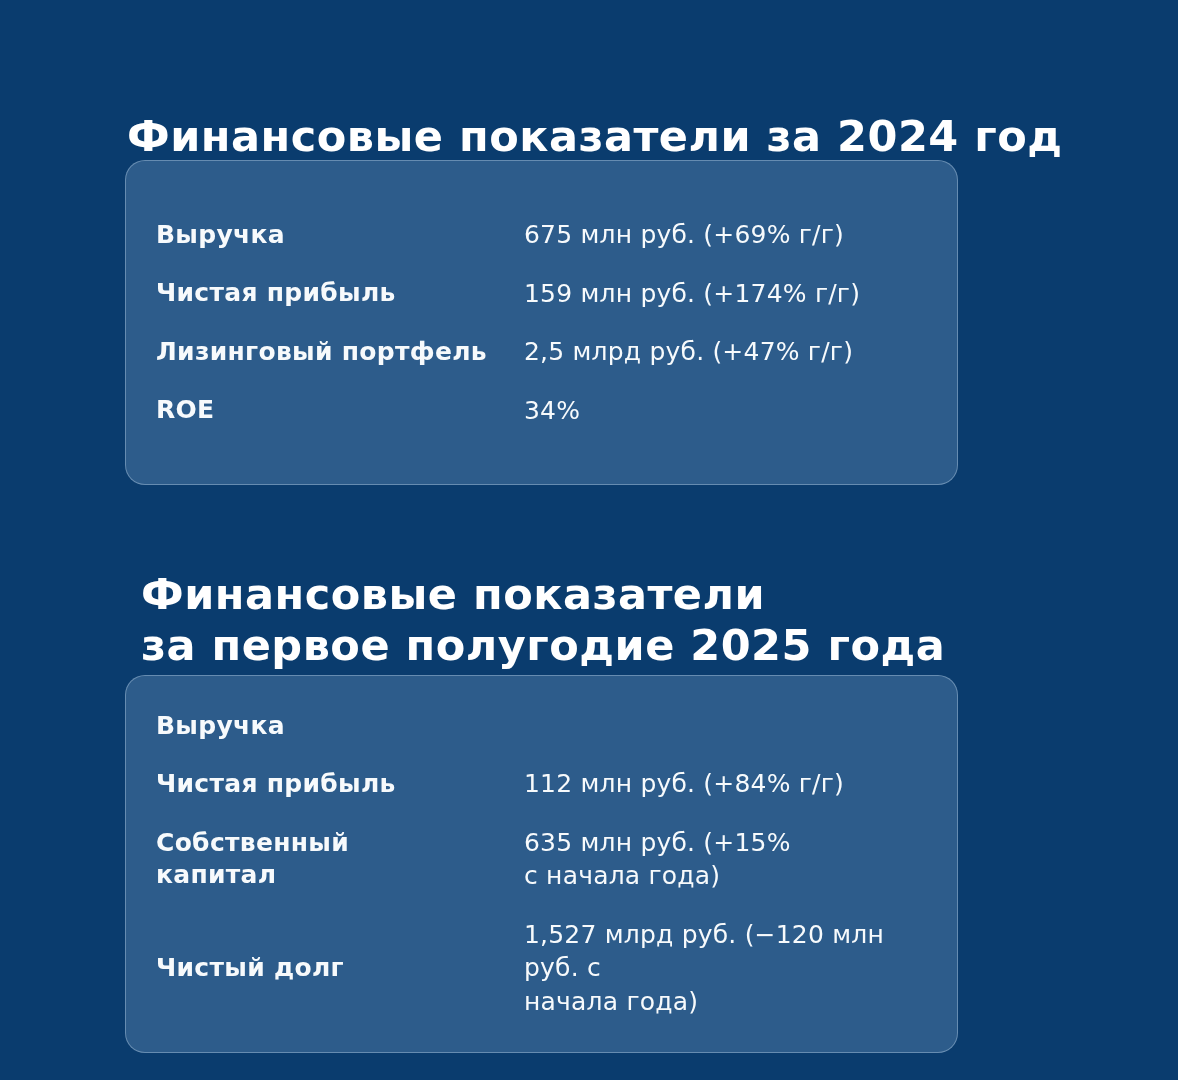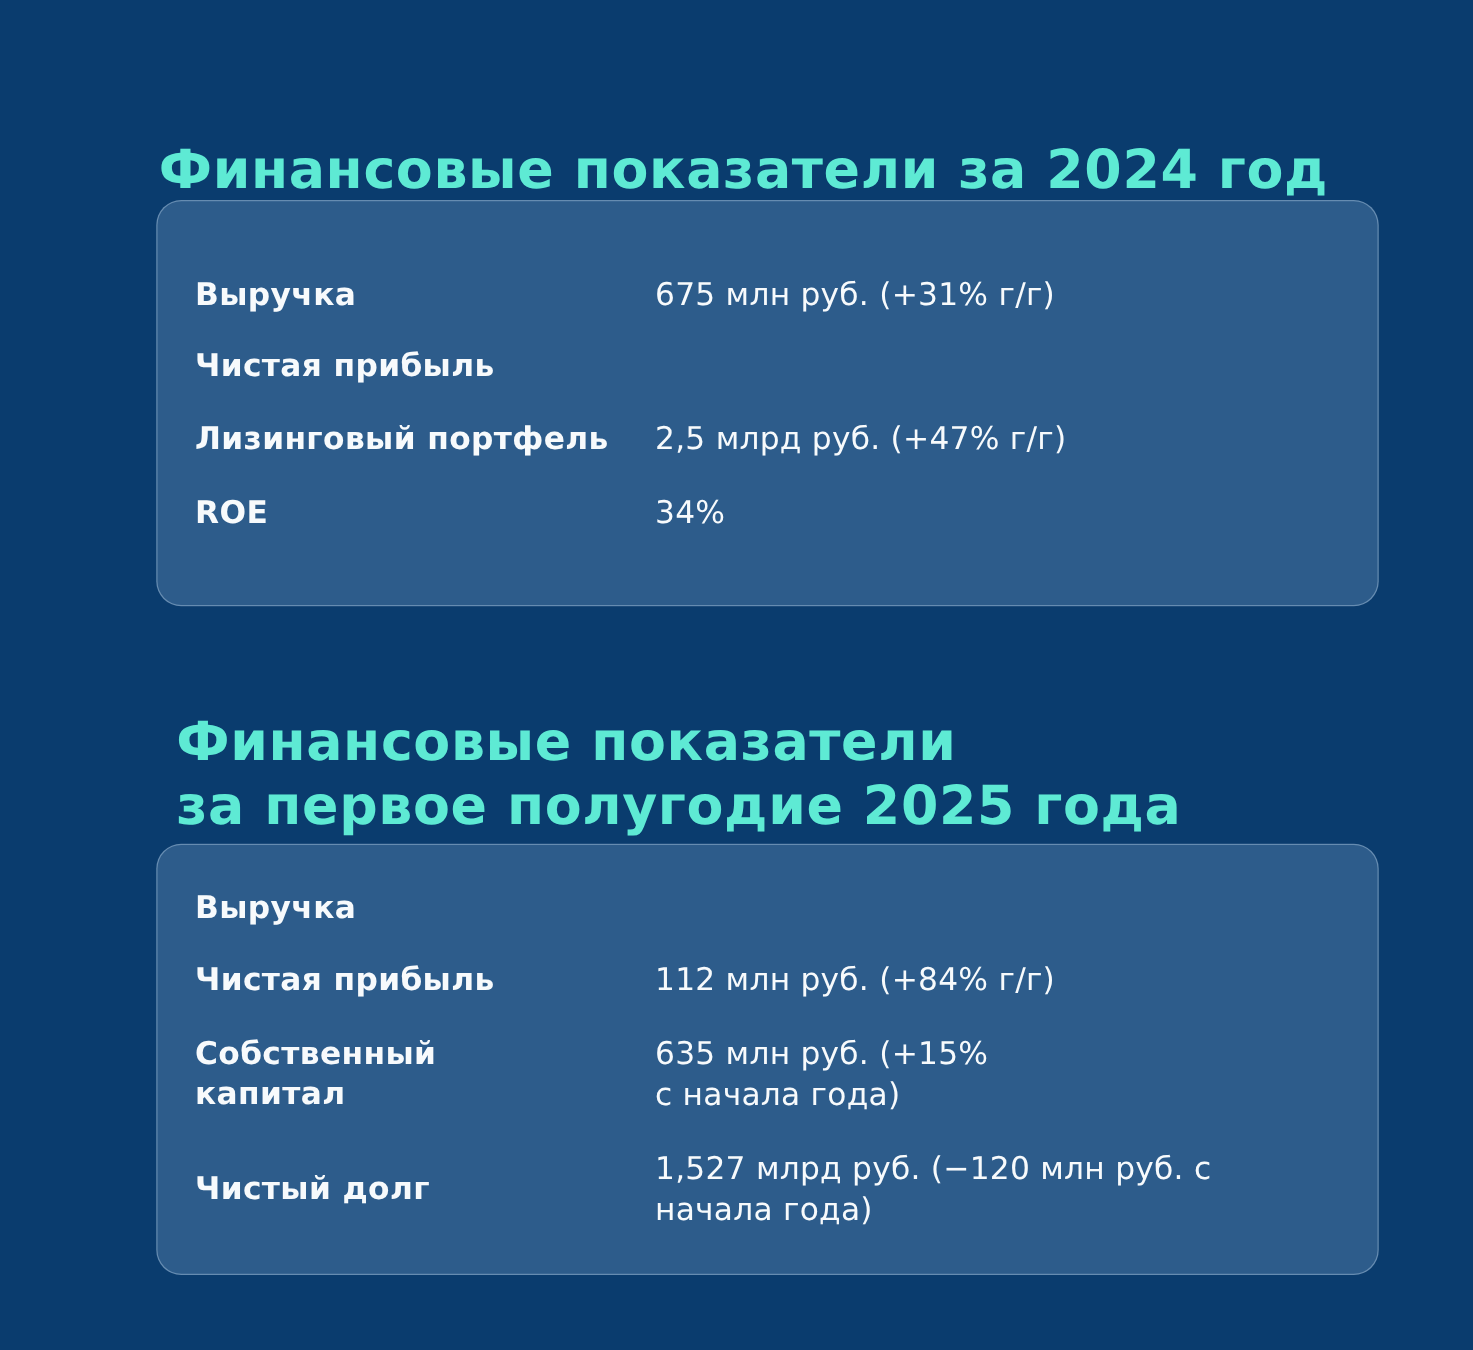--- a/index.html
+++ b/index.html
@@ -18,30 +18,30 @@
   .page {
     position: absolute;
     inset: 0;
   }
   .section-title {
     position: absolute;
     font-size: 43px;
     font-weight: 600;
     line-height: 1.2;
     letter-spacing: 0.5px;
-    color: #5eead4;
+    color: #ffffff;
     white-space: pre-line;
   }
   .title-2024 { left: 127px; top: 82px; }
   .title-2025 { left: 141px; top: 540px; }
 
   .card {
     position: absolute;
     left: 125px;
-    width: 978px;
+    width: 833px;
     box-sizing: border-box;
     background: #2d5c8b;
     border: 1px solid rgba(173, 199, 224, 0.45);
     border-radius: 20px;
     padding: 34px 30px;
     display: flex;
     flex-direction: column;
     gap: 25px;
   }
   .card-2024 { top: 160px; min-height: 325px; justify-content: center; }
@@ -70,24 +70,25 @@
 </head>
 <body>
 
 <div class="page">
 
   <h1 class="section-title title-2024">Финансовые показатели за 2024 год</h1>
 
   <div class="card card-2024">
     <div class="metric-row">
       <div class="metric-label">Выручка</div>
-      <div class="metric-value">675 млн руб. (+31% г/г)</div>
+      <div class="metric-value">675 млн руб. (+69% г/г)</div>
     </div>
     <div class="metric-row">
       <div class="metric-label">Чистая прибыль</div>
+      <div class="metric-value">159 млн руб. (+174% г/г)</div>
     </div>
     <div class="metric-row">
       <div class="metric-label">Лизинговый портфель</div>
       <div class="metric-value">2,5 млрд руб. (+47% г/г)</div>
     </div>
     <div class="metric-row">
       <div class="metric-label">ROE</div>
       <div class="metric-value">34%</div>
     </div>
   </div>

